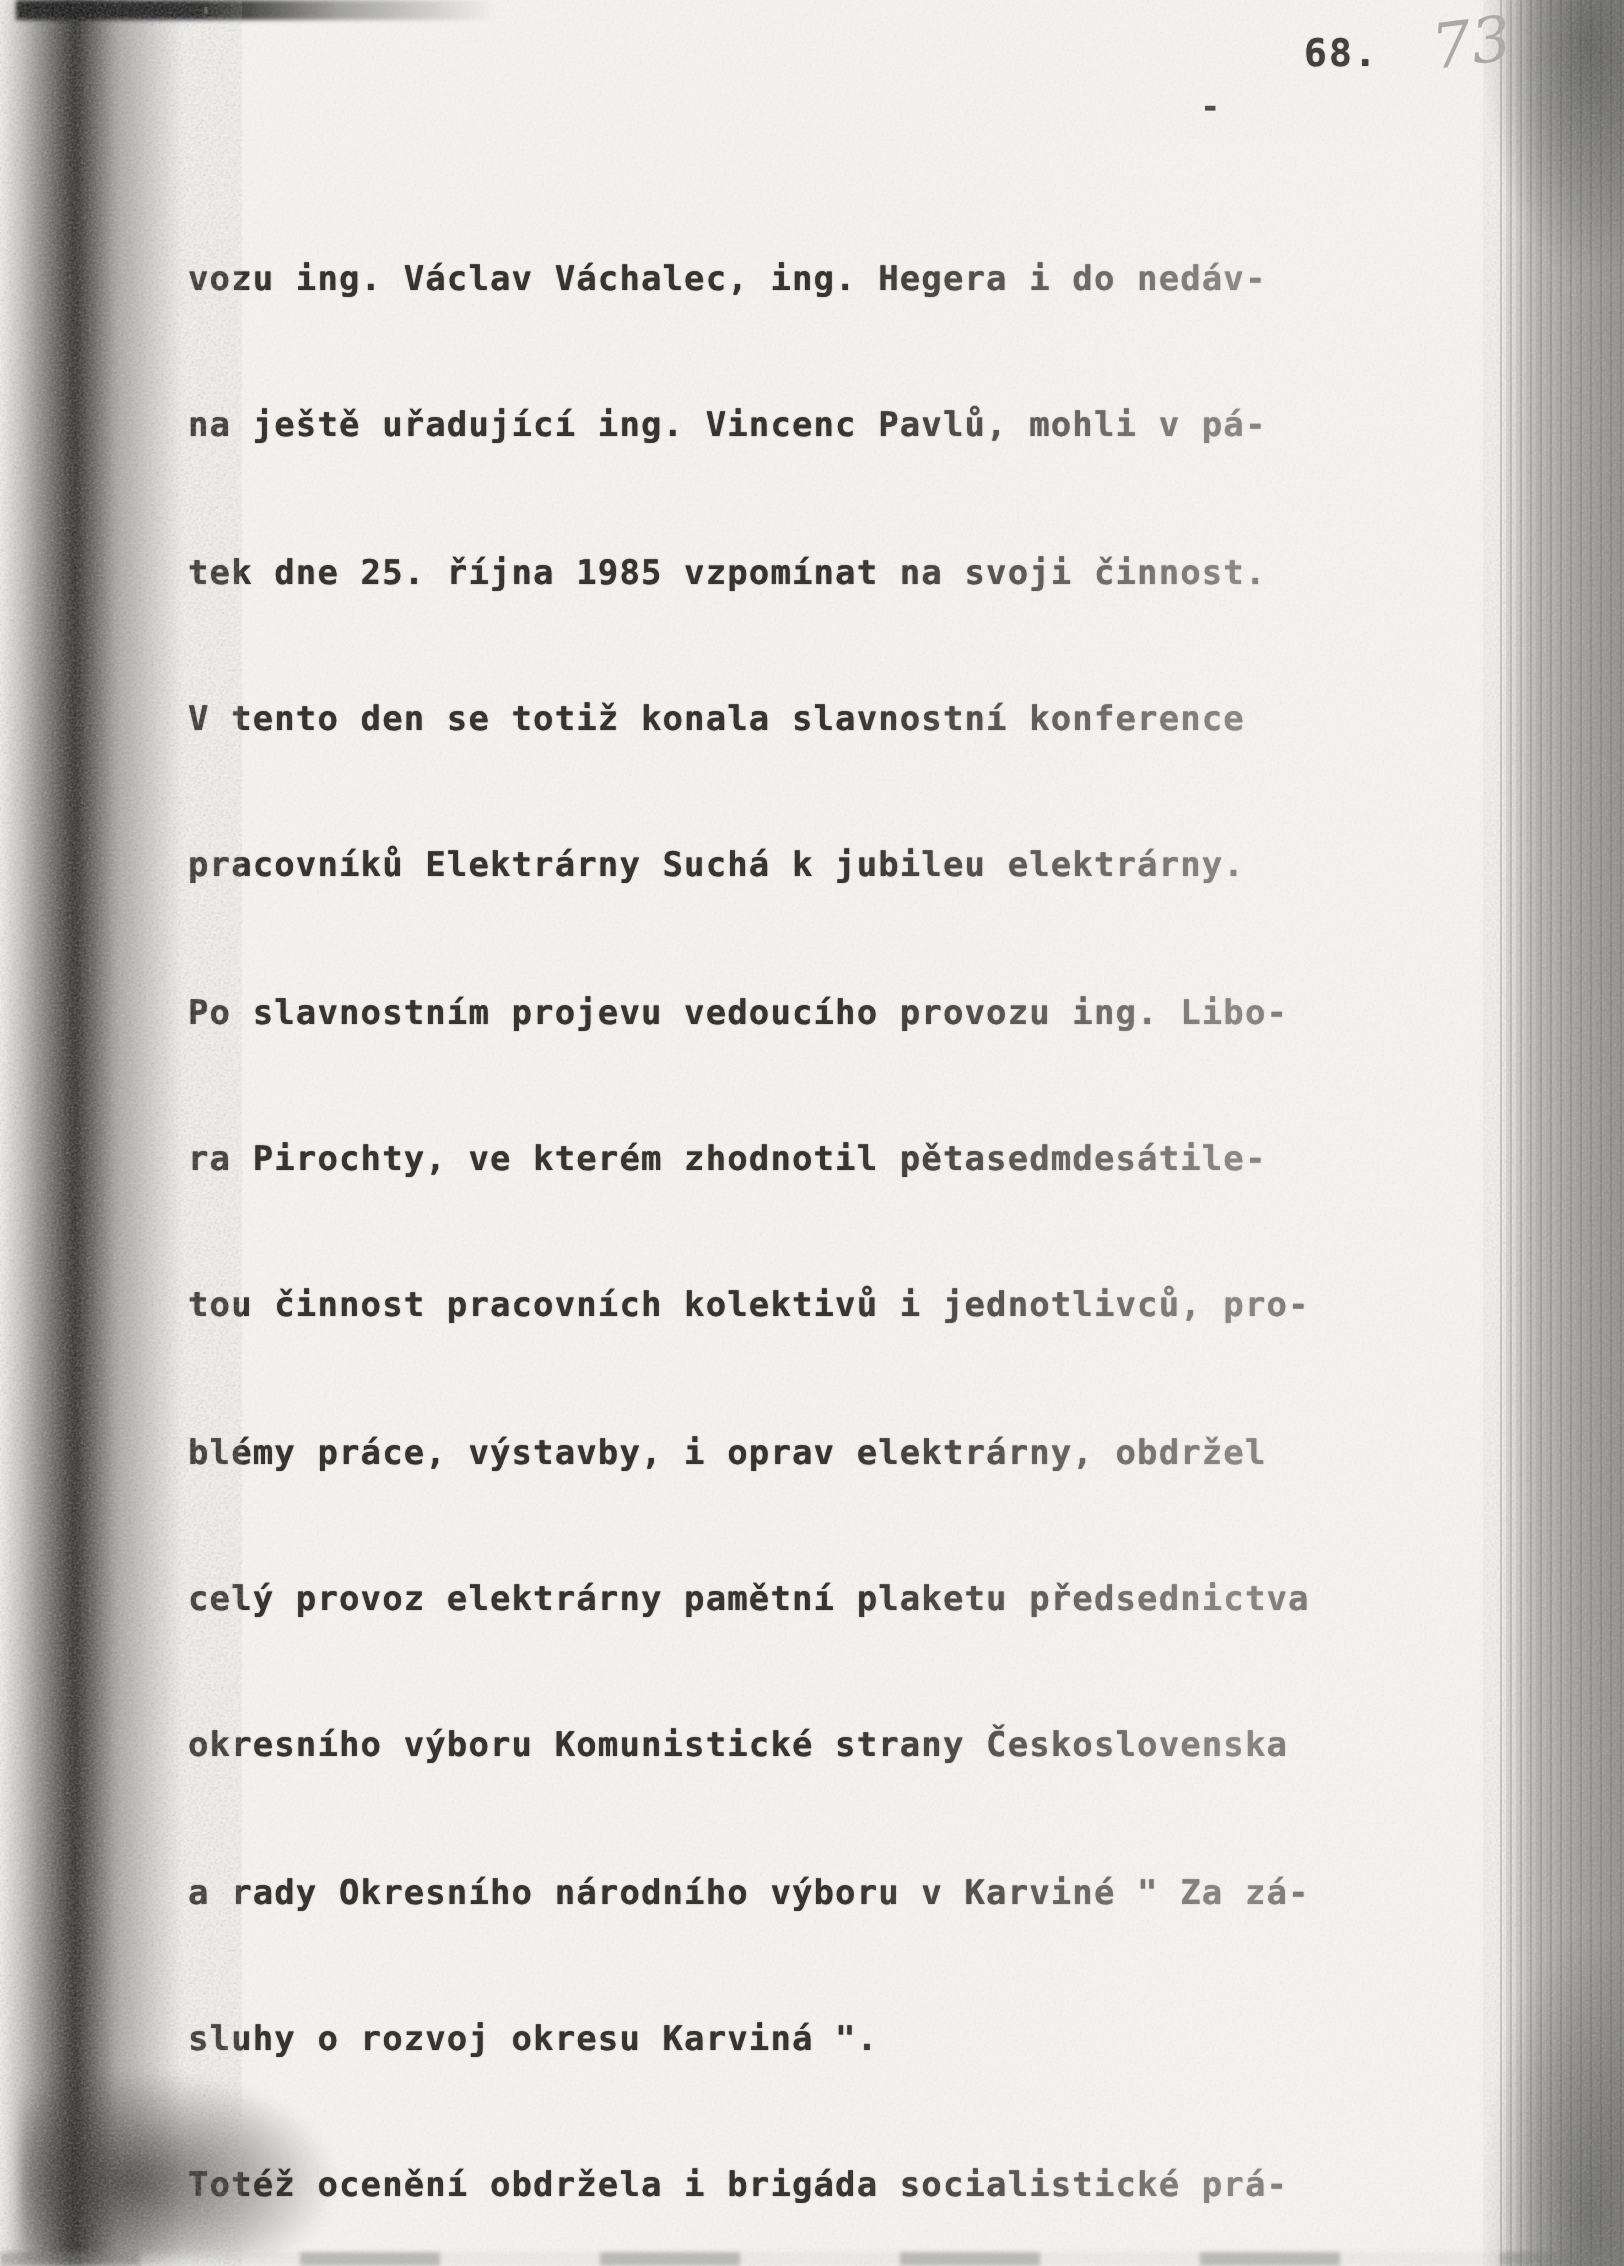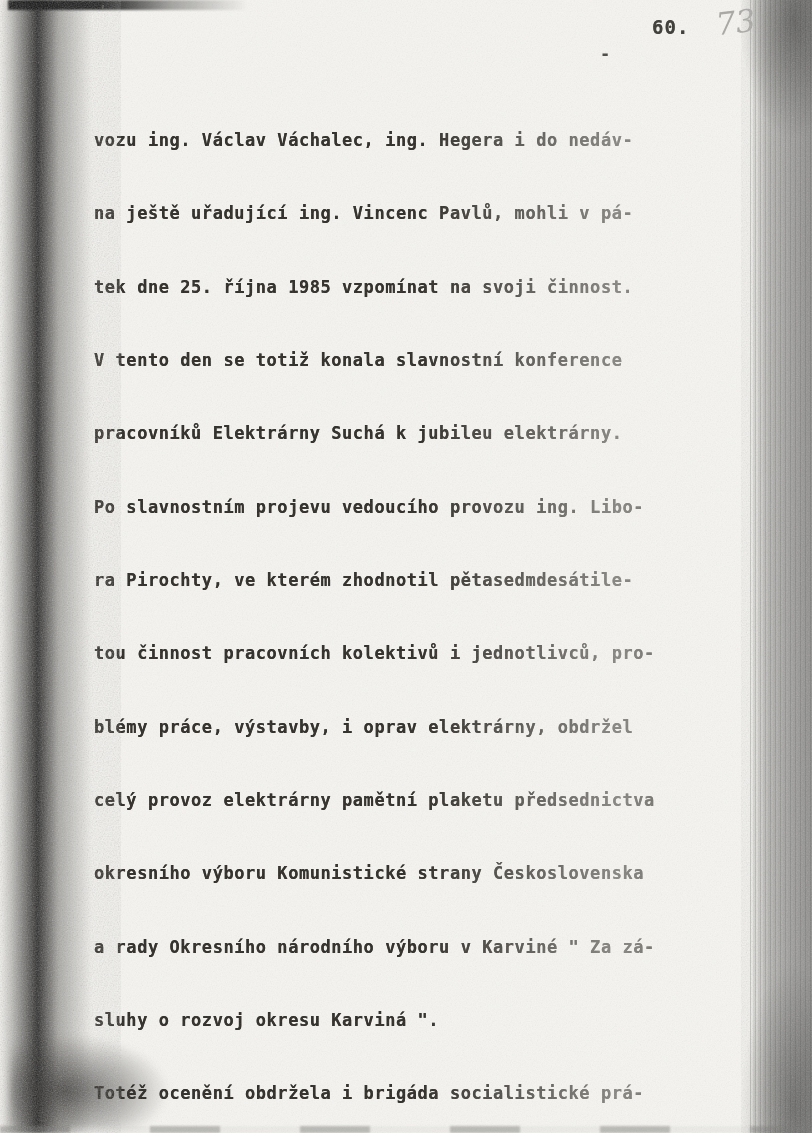--- a/index.html
+++ b/index.html
@@ -110,21 +110,21 @@
 <main>
 
   <div class="layer binding"></div>
   <div class="layer binding-top-cap"></div>
   <div class="layer binding-bottom-blob"></div>
   <div class="layer right-band"></div>
   <div class="layer right-band-top"></div>
   <div class="layer right-band-bottom"></div>
   <div class="layer bottom-edge"></div>
 
-  <span class="page-num">60.</span>
+  <span class="page-num">68.</span>
   <span class="pencil-num">73</span>
   <span class="dash-mark">-</span>
   <span class="tick-mark">'</span>
 
   <div class="text-block">
     <div class="line">vozu ing. Václav Váchalec, ing. Hegera i do nedáv-</div>
     <div class="line">na ještě uřadující ing. Vincenc Pavlů, mohli v pá-</div>
     <div class="line">tek dne 25. října 1985 vzpomínat na svoji činnost.</div>
     <div class="line">V tento den se totiž konala slavnostní konference</div>
     <div class="line">pracovníků Elektrárny Suchá k jubileu elektrárny.</div>

